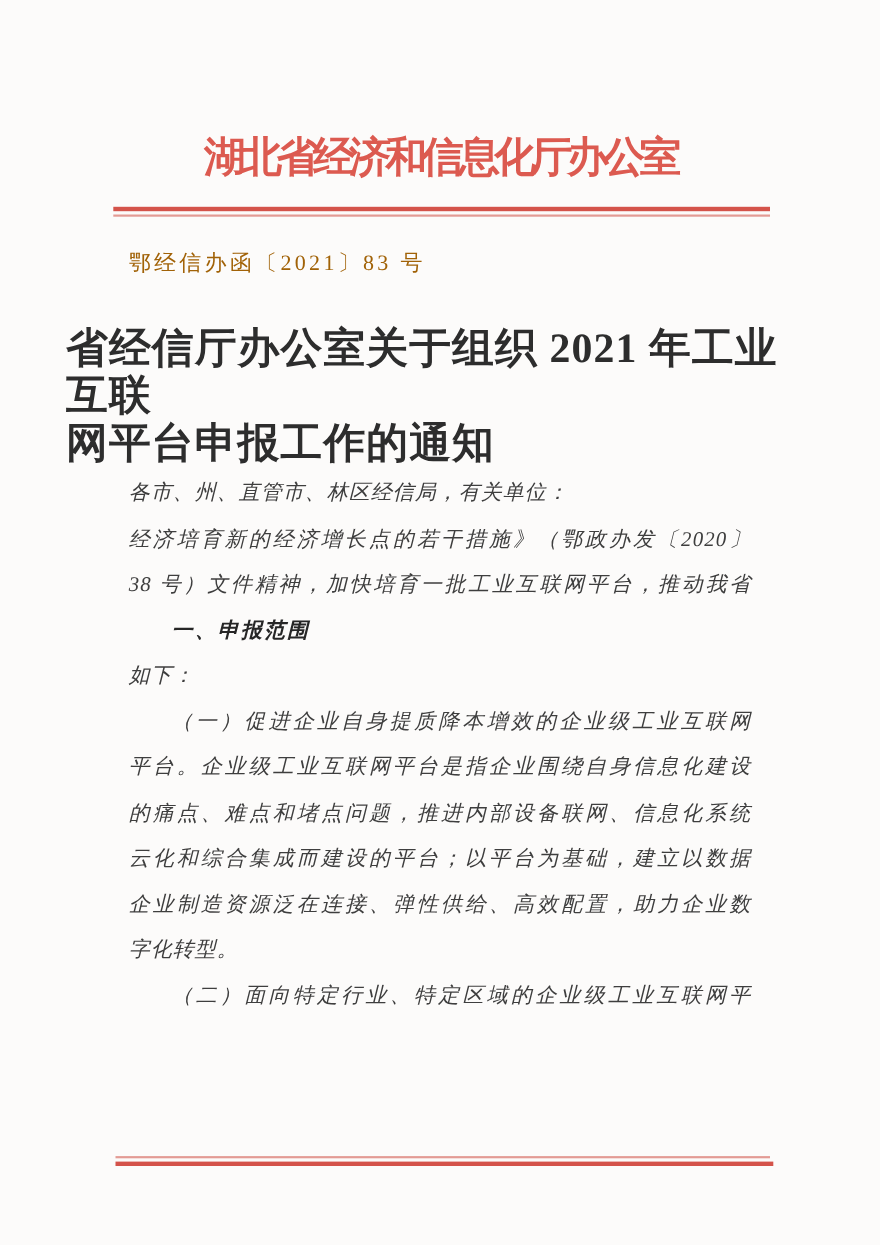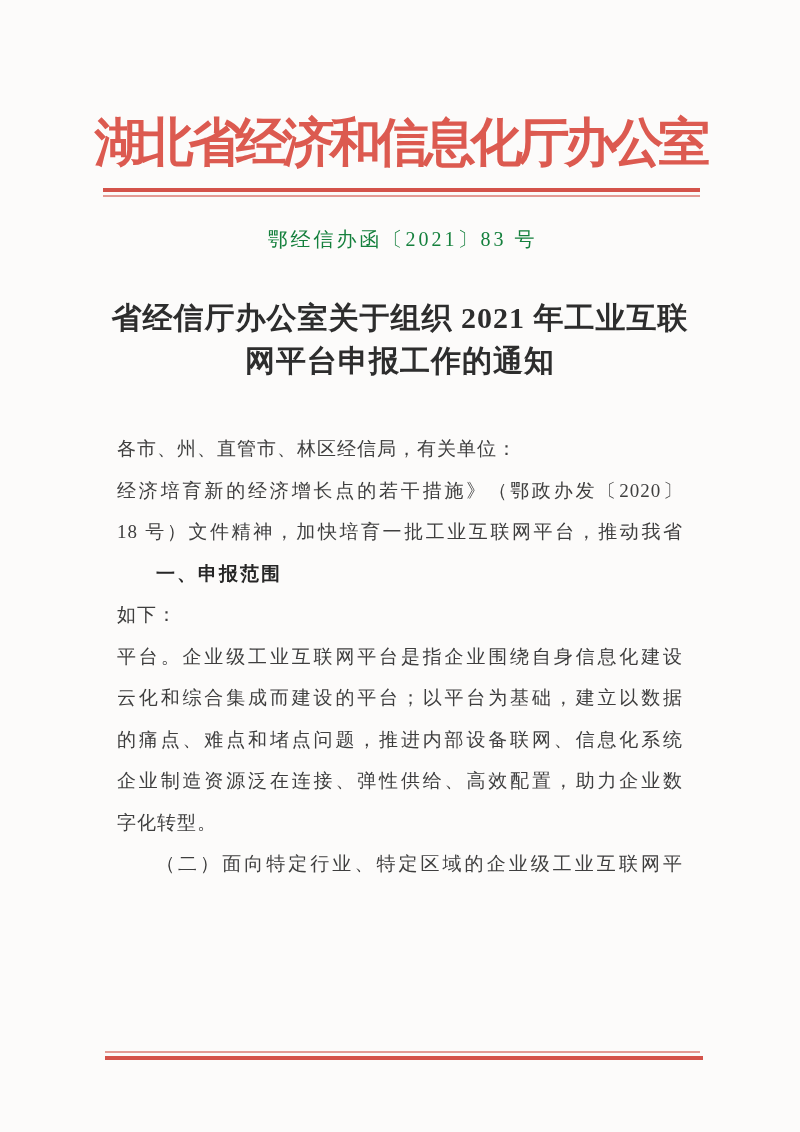--- a/index.html
+++ b/index.html
@@ -15,66 +15,67 @@
     background: #fcfbfa;
     overflow: hidden;
     font-family: "Liberation Serif", serif;
   }
   .letterhead {
     position: absolute;
     top: 104px;
     left: 0;
     width: 100%;
     text-align: center;
-    font-size: 52px;
+    font-size: 38px;
     line-height: 78px;
     font-weight: bold;
     letter-spacing: -5px;
     color: var(--letterhead-red, #dc5a50);
     font-family: "Liberation Serif", serif;
   }
   .rule { position: absolute; }
   .rule-thick-top  { top: 188px;  left: 103px; width: 597px; height: 4px; background: var(--rule-red, #d4534a); }
   .rule-thin-top   { top: 195px;  left: 103px; width: 597px; height: 2px; background: var(--rule-light, #e39b94); }
   .rule-thin-bot   { top: 1051px; left: 105px; width: 595px; height: 2px; background: var(--rule-light, #e39b94); }
   .rule-thick-bot  { top: 1056px; left: 105px; width: 598px; height: 4px; background: var(--rule-red, #d4534a); }
   .doc-number {
     position: absolute;
     top: 224px;
     left: 117px;
     width: 571px;
-    text-align: center;
+    text-align: left;
     font-size: 20px;
     line-height: 30px;
     letter-spacing: 3px;
-    color: #15803d;
+    color: #a16207;
   }
   .doc-title {
     position: absolute;
     top: 296px;
     left: 60px;
     width: 680px;
     margin: 0;
-    text-align: center;
-    font-size: 30px;
+    text-align: left;
+    font-size: 38px;
     line-height: 43px;
     font-weight: bold;
     letter-spacing: 1px;
     color: #2d2d2d;
     font-family: "Liberation Serif", serif;
   }
   .title-line { display: block; }
   .body-block {
     position: absolute;
     top: 428px;
     left: 117px;
     width: 566px;
     font-size: 19px;
     color: var(--body-text, #3e3e3e);
     letter-spacing: 1px;
+    font-style: italic;
   }
   .bline {
     height: 41.5px;
     line-height: 41.5px;
     text-align: left;
     overflow: visible;
   }
   .bline.just {
     text-align: justify;
     text-align-last: justify;
@@ -101,26 +102,27 @@
   <div class="doc-number">鄂经信办函〔2021〕83 号</div>
 
   <h1 class="doc-title">
     <span class="title-line">省经信厅办公室关于组织 2021 年工业互联</span>
     <span class="title-line">网平台申报工作的通知</span>
   </h1>
 
   <div class="body-block">
       <div class="bline">各市、州、直管市、林区经信局，有关单位：</div>
       <div class="bline just">经济培育新的经济增长点的若干措施》（鄂政办发〔2020〕</div>
-      <div class="bline just">18 号）文件精神，加快培育一批工业互联网平台，推动我省</div>
+      <div class="bline just">38 号）文件精神，加快培育一批工业互联网平台，推动我省</div>
       <div class="bline ind bold">一、申报范围</div>
       <div class="bline">如下：</div>
+      <div class="bline just ind">（一）促进企业自身提质降本增效的企业级工业互联网</div>
       <div class="bline just">平台。企业级工业互联网平台是指企业围绕自身信息化建设</div>
+      <div class="bline just">的痛点、难点和堵点问题，推进内部设备联网、信息化系统</div>
       <div class="bline just">云化和综合集成而建设的平台；以平台为基础，建立以数据</div>
-      <div class="bline just">的痛点、难点和堵点问题，推进内部设备联网、信息化系统</div>
       <div class="bline just">企业制造资源泛在连接、弹性供给、高效配置，助力企业数</div>
       <div class="bline">字化转型。</div>
       <div class="bline just ind">（二）面向特定行业、特定区域的企业级工业互联网平</div>
     </div>
 
   <div class="rule rule-thin-bot"></div>
   <div class="rule rule-thick-bot"></div>
 
 </div>
 

